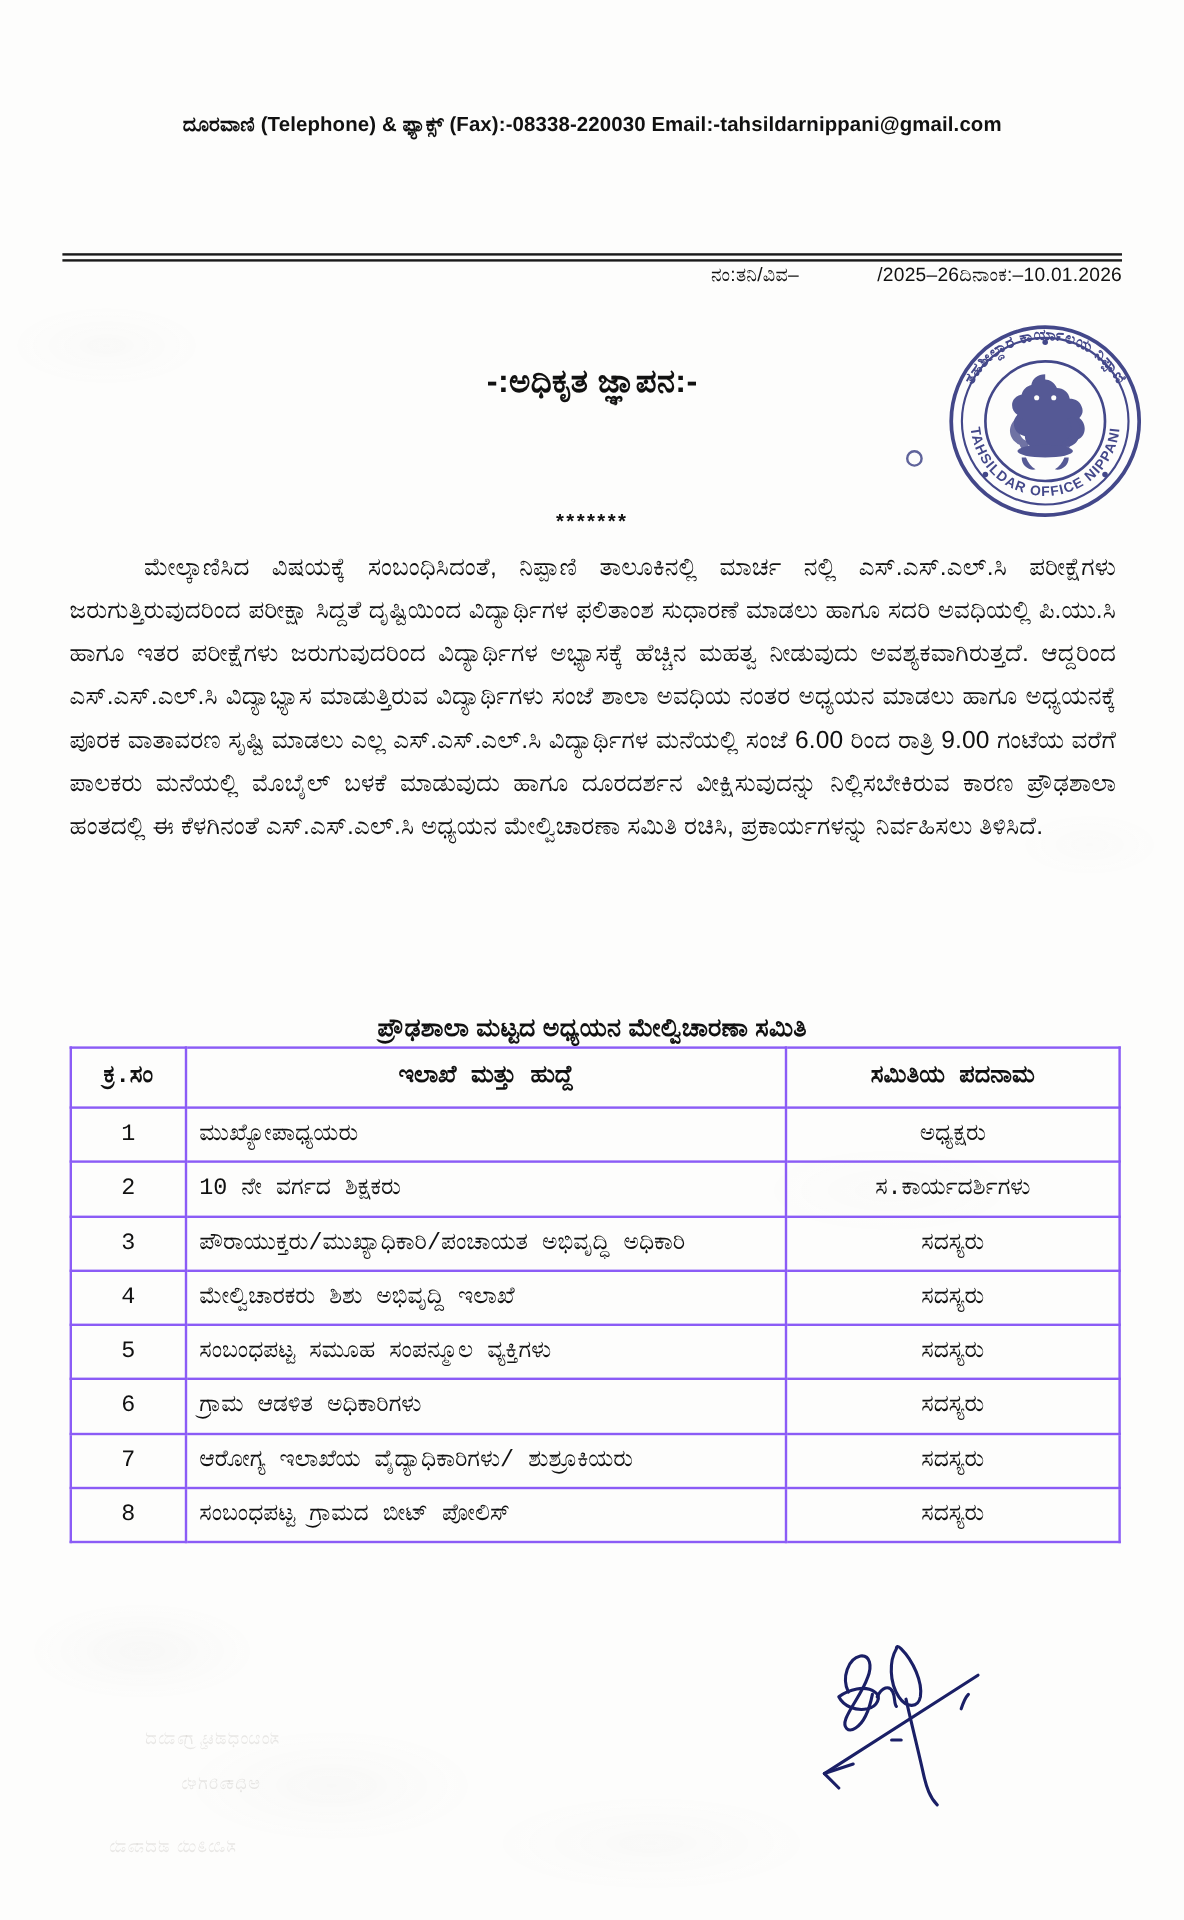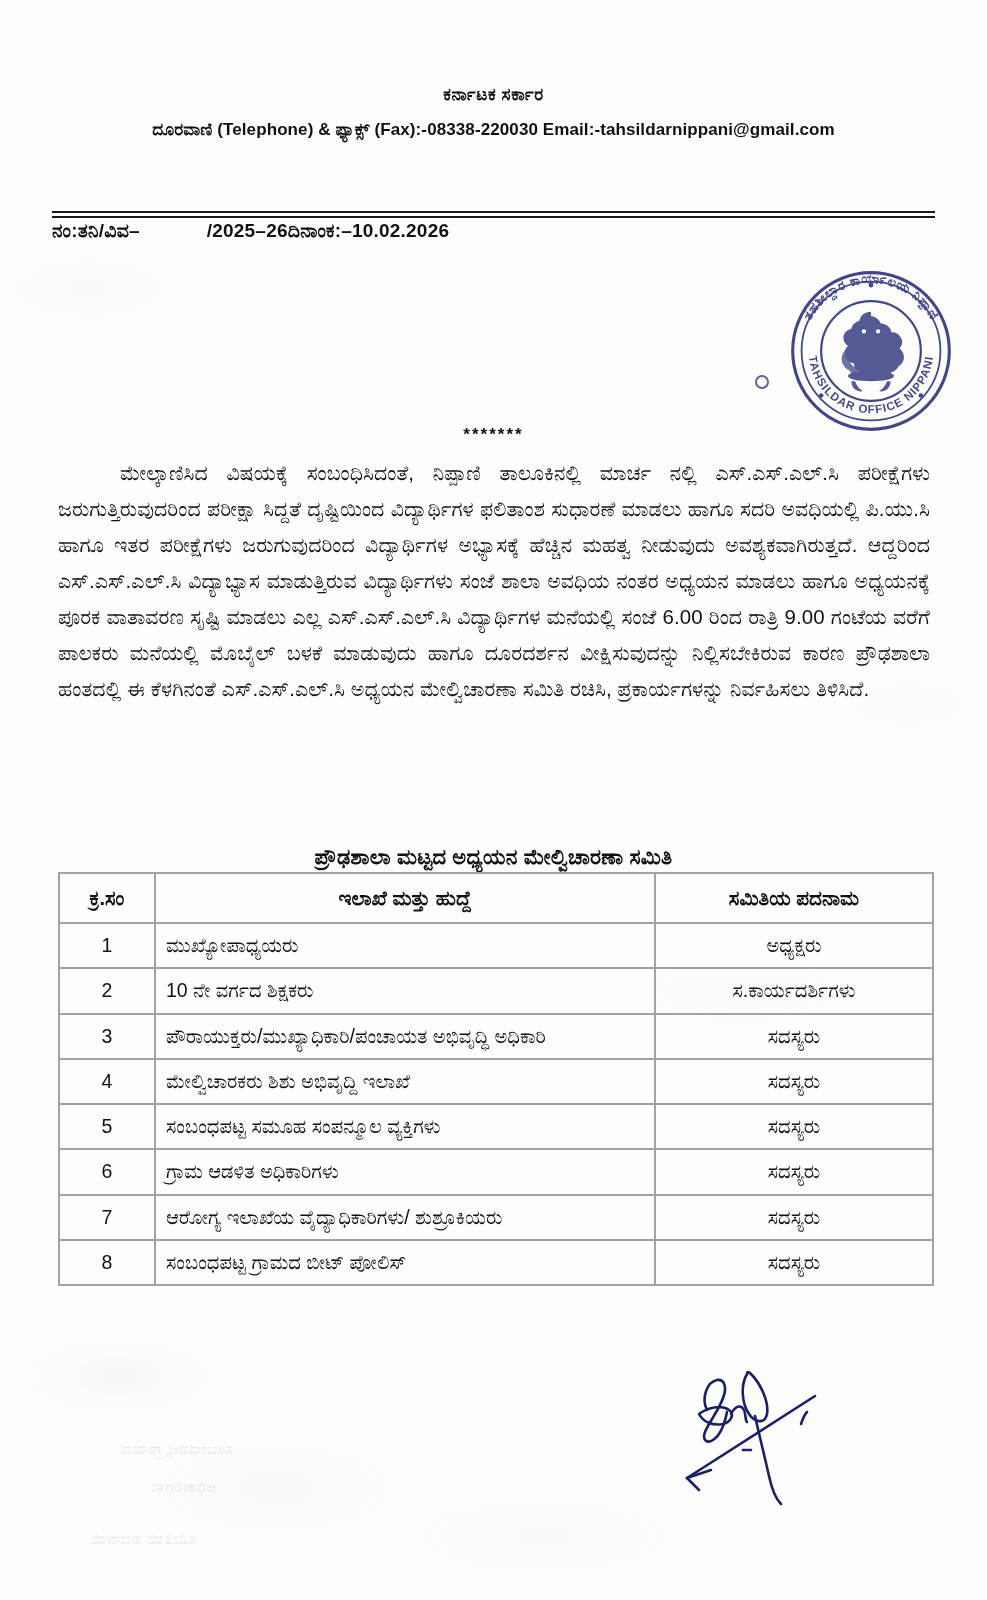--- a/index.html
+++ b/index.html
@@ -91,24 +91,24 @@
     border-bottom: 2px solid #1a1a1a;
     height: 3px;
   }
 
   .refline {
     position: absolute;
     top: 220px;
     left: 52px;
     right: 52px;
     display: flex;
-    justify-content: flex-start;
+    justify-content: flex-end;
     align-items: baseline;
-    font-size: 19px;
-    font-weight: 700;
+    font-size: 16px;
+    font-weight: 400;
   }
   .ref-no { letter-spacing: 0.2px; }
   .ref-no .blank { display: inline-block; width: 56px; }
   .ref-date { letter-spacing: 0.2px; }
 
   
   .seal {
     position: absolute;
     top: 262px;
     left: 782px;
@@ -180,26 +180,27 @@
   table.committee {
     position: absolute;
     top: 872px;
     left: 58px;
     width: 820px;
     border-collapse: collapse;
     table-layout: fixed;
   }
   table.committee th,
   table.committee td {
-    border: 2px solid #a3a3a3;
+    border: 2px solid #8b5cf6;
     font-size: 19.5px;
     font-weight: 500;
     padding: 7px 10px;
     vertical-align: middle;
     line-height: 1.5;
+    font-family: Liberation Mono, monospace;
   }
   table.committee th {
     font-weight: 700;
     text-align: center;
     font-size: 20px;
     padding: 9px 8px;
   }
   .col-sl   { width: 78px;  text-align: center; }
   .col-dept { width: 482px; text-align: left; }
   .col-role { width: 260px; text-align: center; }
@@ -223,33 +224,32 @@
 
 <div class="page">
 
   <div class="scan-noise"></div>
 
   <div class="bleed" style="top:1440px; left:120px;">ಸಂಬಂಧಪಟ್ಟ ಗ್ರಾಮದ</div>
   <div class="bleed" style="top:1478px; left:150px;">ಅಧಿಕಾರಿಗಳು</div>
   <div class="bleed" style="top:1530px; left:90px;">ಸಮಿತಿಯ ಪದನಾಮ</div>
 
   <div class="letterhead">
-    <div class="lh-line1">ಕರ್ನಾಟಕ ಸರ್ಕಾರ</div>
     <div class="lh-contact">ದೂರವಾಣಿ  (Telephone) &amp; ಫ್ಯಾಕ್ಸ್ (Fax):-08338-220030 Email:-tahsildarnippani@gmail.com</div>
   </div>
 
   <div class="rule-double"></div>
 
   <div class="refline">
     <div class="ref-no">
       <span>ನಂ:ತನಿ/ವಿವ–</span>
       <span class="blank"></span>
       <span>/2025–26</span>
     </div>
-    <div class="ref-date">ದಿನಾಂಕ:–10.02.2026</div>
+    <div class="ref-date">ದಿನಾಂಕ:–10.01.2026</div>
   </div>
 
   <div class="seal">
     <svg viewBox="0 0 200 200" width="178" height="178" aria-hidden="true">
       <defs>
         <path id="arcTop" d="M 24,100 A 76,76 0 0 1 176,100" fill="none"></path>
         <path id="arcBottom" d="M 30,100 A 70,70 0 0 0 170,100" fill="none"></path>
       </defs>
       <circle cx="100" cy="100" r="88" fill="none" stroke="#2a2f7a" stroke-width="3.5"></circle>
       <circle cx="100" cy="100" r="78" fill="none" stroke="#2a2f7a" stroke-width="2"></circle>
@@ -274,20 +274,21 @@
         <path d="M82 134 c2 5 5 9 9 11 -3 1-7 0-10-3 -2-2-3-5-3-8z"></path>
         <path d="M118 134 c-2 5-5 9-9 11 3 1 7 0 10-3 2-2 3-5 3-8z"></path>
         <circle cx="92" cy="78" r="2.4" fill="#fdfdfc"></circle>
         <circle cx="108" cy="78" r="2.4" fill="#fdfdfc"></circle>
       </g>
     </svg>
   </div>
 
   <div style="position:absolute; top:375px; left:755px; width:10px; height:10px; border:2px solid #2a2f7a; border-radius:50%; opacity:0.75;"></div>
 
+  <div class="doc-title">-:ಅಧಿಕೃತ ಜ್ಞಾಪನ:-</div>
 
 
   <div class="asterisks">*******</div>
 
   <div class="body-text">ಮೇಲ್ಕಾಣಿಸಿದ ವಿಷಯಕ್ಕೆ ಸಂಬಂಧಿಸಿದಂತೆ, ನಿಪ್ಪಾಣಿ ತಾಲೂಕಿನಲ್ಲಿ ಮಾರ್ಚ ನಲ್ಲಿ ಎಸ್.ಎಸ್.ಎಲ್.ಸಿ ಪರೀಕ್ಷೆಗಳು ಜರುಗುತ್ತಿರುವುದರಿಂದ ಪರೀಕ್ಷಾ ಸಿದ್ದತೆ ದೃಷ್ಟಿಯಿಂದ ವಿದ್ಯಾರ್ಥಿಗಳ ಫಲಿತಾಂಶ ಸುಧಾರಣೆ ಮಾಡಲು ಹಾಗೂ ಸದರಿ ಅವಧಿಯಲ್ಲಿ ಪಿ.ಯು.ಸಿ ಹಾಗೂ ಇತರ ಪರೀಕ್ಷೆಗಳು ಜರುಗುವುದರಿಂದ ವಿದ್ಯಾರ್ಥಿಗಳ ಅಭ್ಯಾಸಕ್ಕೆ ಹೆಚ್ಚಿನ ಮಹತ್ವ ನೀಡುವುದು ಅವಶ್ಯಕವಾಗಿರುತ್ತದೆ. ಆದ್ದರಿಂದ ಎಸ್.ಎಸ್.ಎಲ್.ಸಿ ವಿದ್ಯಾಭ್ಯಾಸ ಮಾಡುತ್ತಿರುವ ವಿದ್ಯಾರ್ಥಿಗಳು ಸಂಜೆ ಶಾಲಾ ಅವಧಿಯ ನಂತರ ಅಧ್ಯಯನ ಮಾಡಲು ಹಾಗೂ ಅಧ್ಯಯನಕ್ಕೆ ಪೂರಕ ವಾತಾವರಣ ಸೃಷ್ಟಿ ಮಾಡಲು ಎಲ್ಲ ಎಸ್.ಎಸ್.ಎಲ್.ಸಿ ವಿದ್ಯಾರ್ಥಿಗಳ ಮನೆಯಲ್ಲಿ ಸಂಜೆ 6.00 ರಿಂದ ರಾತ್ರಿ 9.00 ಗಂಟೆಯ ವರೆಗೆ ಪಾಲಕರು ಮನೆಯಲ್ಲಿ ಮೊಬೈಲ್ ಬಳಕೆ ಮಾಡುವುದು ಹಾಗೂ ದೂರದರ್ಶನ ವೀಕ್ಷಿಸುವುದನ್ನು ನಿಲ್ಲಿಸಬೇಕಿರುವ ಕಾರಣ ಪ್ರೌಢಶಾಲಾ ಹಂತದಲ್ಲಿ ಈ ಕೆಳಗಿನಂತೆ ಎಸ್.ಎಸ್.ಎಲ್.ಸಿ ಅಧ್ಯಯನ ಮೇಲ್ವಿಚಾರಣಾ ಸಮಿತಿ ರಚಿಸಿ, ಪ್ರಕಾರ್ಯಗಳನ್ನು ನಿರ್ವಹಿಸಲು ತಿಳಿಸಿದೆ.</div>
 
   <div class="table-caption">ಪ್ರೌಢಶಾಲಾ ಮಟ್ಟದ ಅಧ್ಯಯನ ಮೇಲ್ವಿಚಾರಣಾ ಸಮಿತಿ</div>
 
   <table class="committee">
     <thead>

